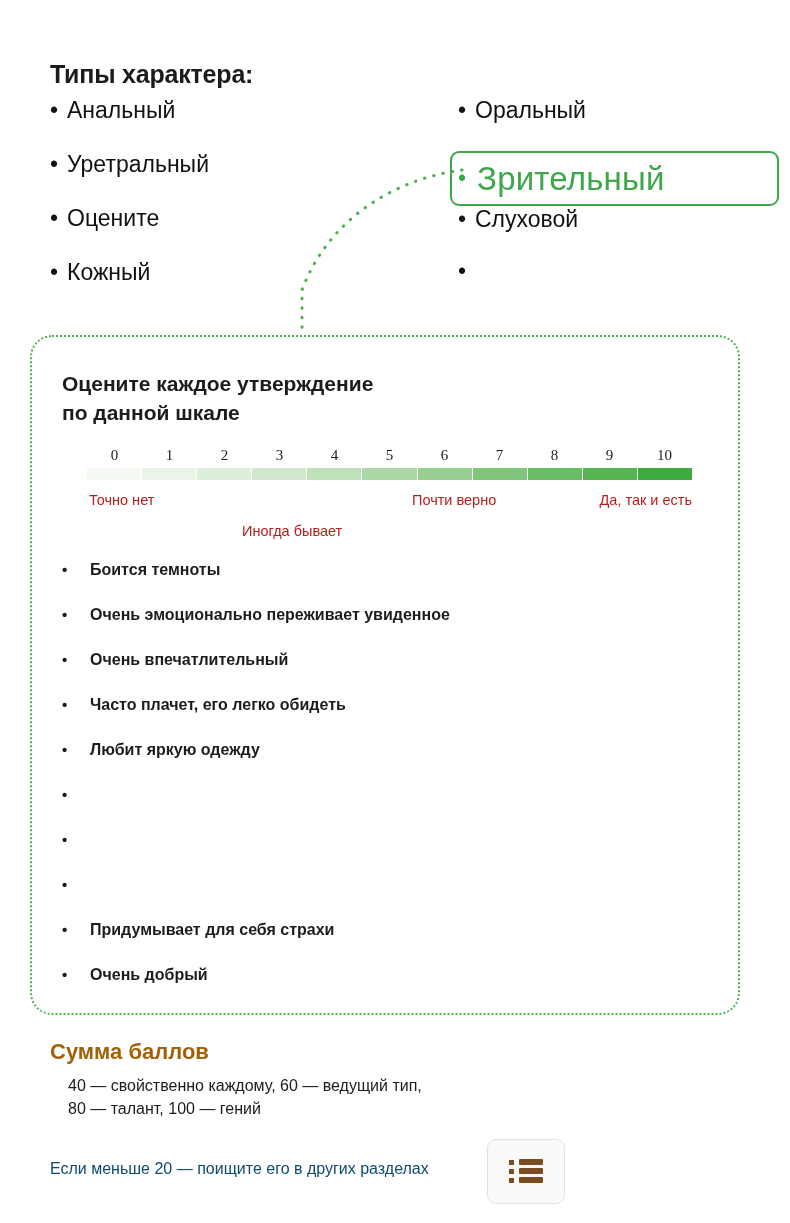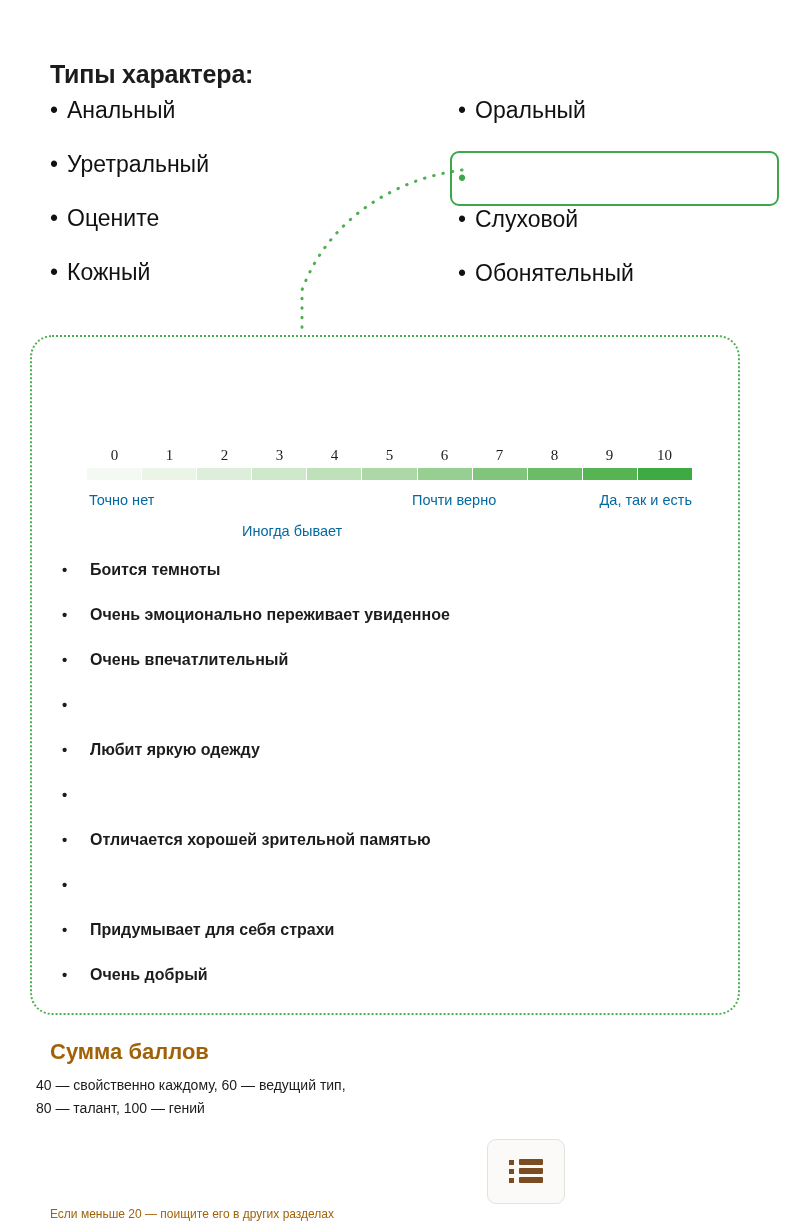--- a/index.html
+++ b/index.html
@@ -134,21 +134,21 @@
     border-right: 1px solid #ffffff;
     box-sizing: border-box;
   }
   #scale-bar .seg:last-child { border-right: none; }
 
   #scale-labels {
     position: relative;
     height: 22px;
     margin-top: 12px;
     font-size: 14.5px;
-    color: #0369a1;
+    color: #b91c1c;
   }
   #scale-labels .slab { position: absolute; white-space: nowrap; }
   #scale-labels .slab.s0 { left: 2px; }
   #scale-labels .slab.s1 { left: 155px; margin-top: 31px; }
   #scale-labels .slab.s2 { left: 325px; }
   #scale-labels .slab.s3 { right: 0px; }
 
   
   #statements {
     position: absolute;
@@ -179,35 +179,34 @@
     position: absolute;
     left: 50px;
     top: 1039px;
     font-size: 22px;
     font-weight: 600;
     color: #a16207;
     white-space: nowrap;
   }
   #summary-text {
     position: absolute;
-    left: 36px;
+    left: 68px;
     top: 1074px;
-    font-size: 14px;
+    font-size: 16px;
     line-height: 23px;
     color: #1c1c1c;
     white-space: pre-line;
   }
   #footer-note {
     position: absolute;
     left: 50px;
     top: 1160px;
-    font-size: 12px;
-    color: #a16207;
-    white-space: nowrap;
-    margin-top: 47px;
+    font-size: 16px;
+    color: #0c4a6e;
+    white-space: nowrap;
   }
 
   
   #list-button {
     position: absolute;
     left: 487px;
     top: 1139px;
     width: 78px;
     height: 65px;
     box-sizing: border-box;
@@ -247,33 +246,35 @@
   </div>
 </div>
 
 <div class="types-col" id="types-col-right">
   <div class="type-item">
     <span class="bullet">•</span>
     <span class="label">Оральный</span>
   </div>
   <div class="type-item highlight">
     <span class="bullet">•</span>
+    <span class="label">Зрительный</span>
   </div>
   <div class="type-item">
     <span class="bullet">•</span>
     <span class="label">Слуховой</span>
   </div>
   <div class="type-item">
     <span class="bullet">•</span>
-    <span class="label">Обонятельный</span>
   </div>
 </div>
 
 <div id="assessment-card">
 
+  <div id="card-heading">Оцените каждое утверждение
+по данной шкале</div>
 
   <div id="scale-wrap">
 
     <div id="scale-ticks">
       <span class="tick">0</span>
       <span class="tick">1</span>
       <span class="tick">2</span>
       <span class="tick">3</span>
       <span class="tick">4</span>
       <span class="tick">5</span>
@@ -314,31 +315,31 @@
     <div class="statement">
       <span class="sbullet">•</span>
       <span>Очень эмоционально переживает увиденное</span>
     </div>
     <div class="statement">
       <span class="sbullet">•</span>
       <span>Очень впечатлительный</span>
     </div>
     <div class="statement">
       <span class="sbullet">•</span>
+      <span>Часто плачет, его легко обидеть</span>
     </div>
     <div class="statement">
       <span class="sbullet">•</span>
       <span>Любит яркую одежду</span>
     </div>
     <div class="statement">
       <span class="sbullet">•</span>
     </div>
     <div class="statement">
       <span class="sbullet">•</span>
-      <span>Отличается хорошей зрительной памятью</span>
     </div>
     <div class="statement">
       <span class="sbullet">•</span>
     </div>
     <div class="statement">
       <span class="sbullet">•</span>
       <span>Придумывает для себя страхи</span>
     </div>
     <div class="statement">
       <span class="sbullet">•</span>

